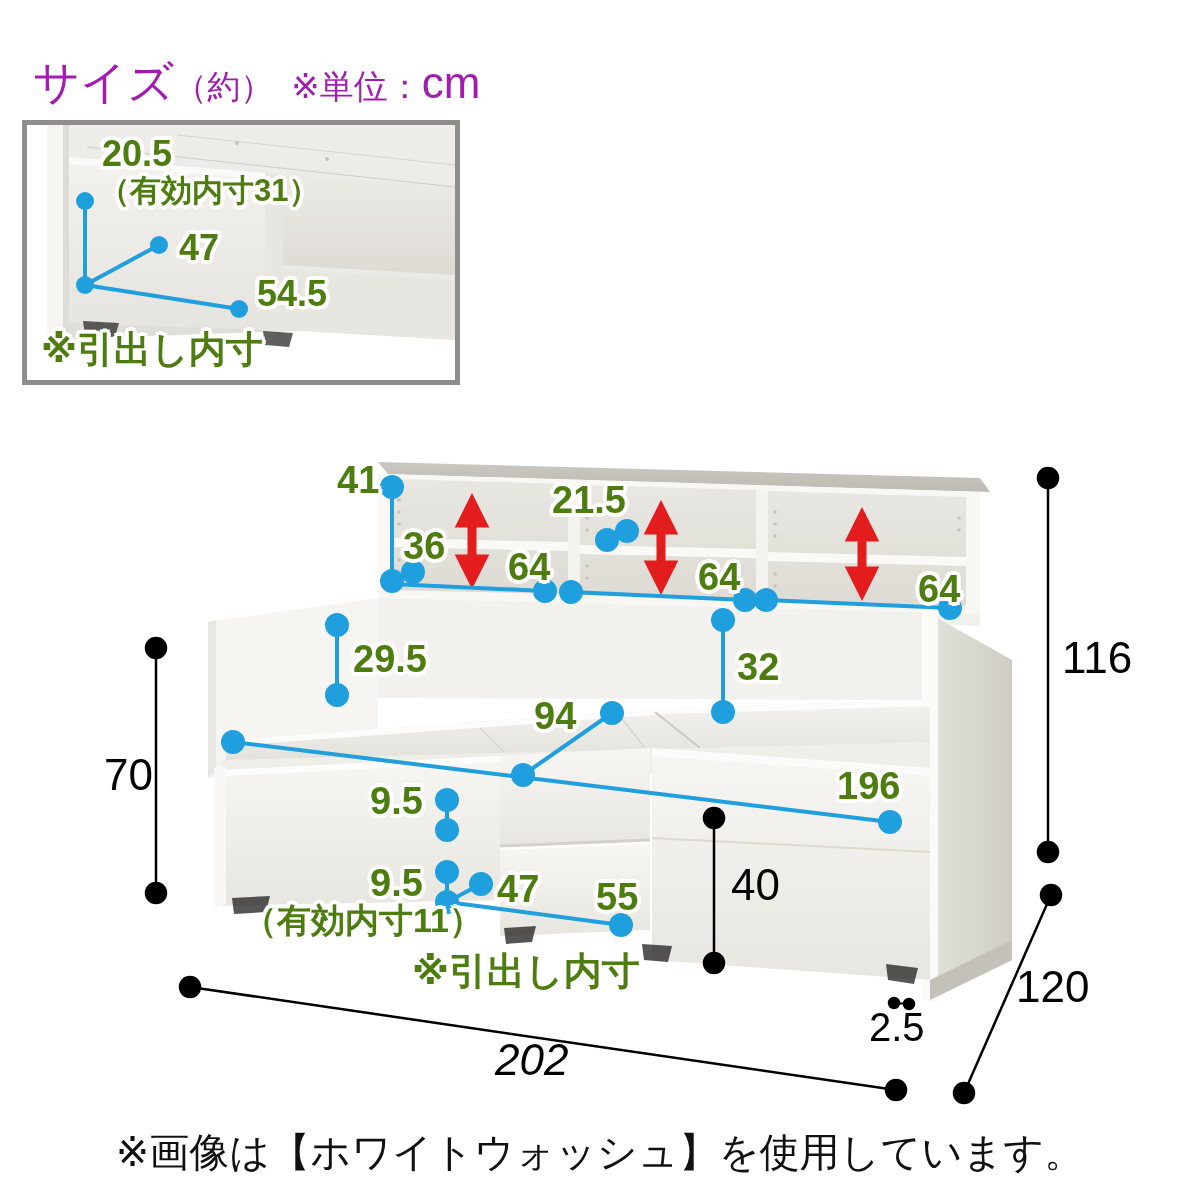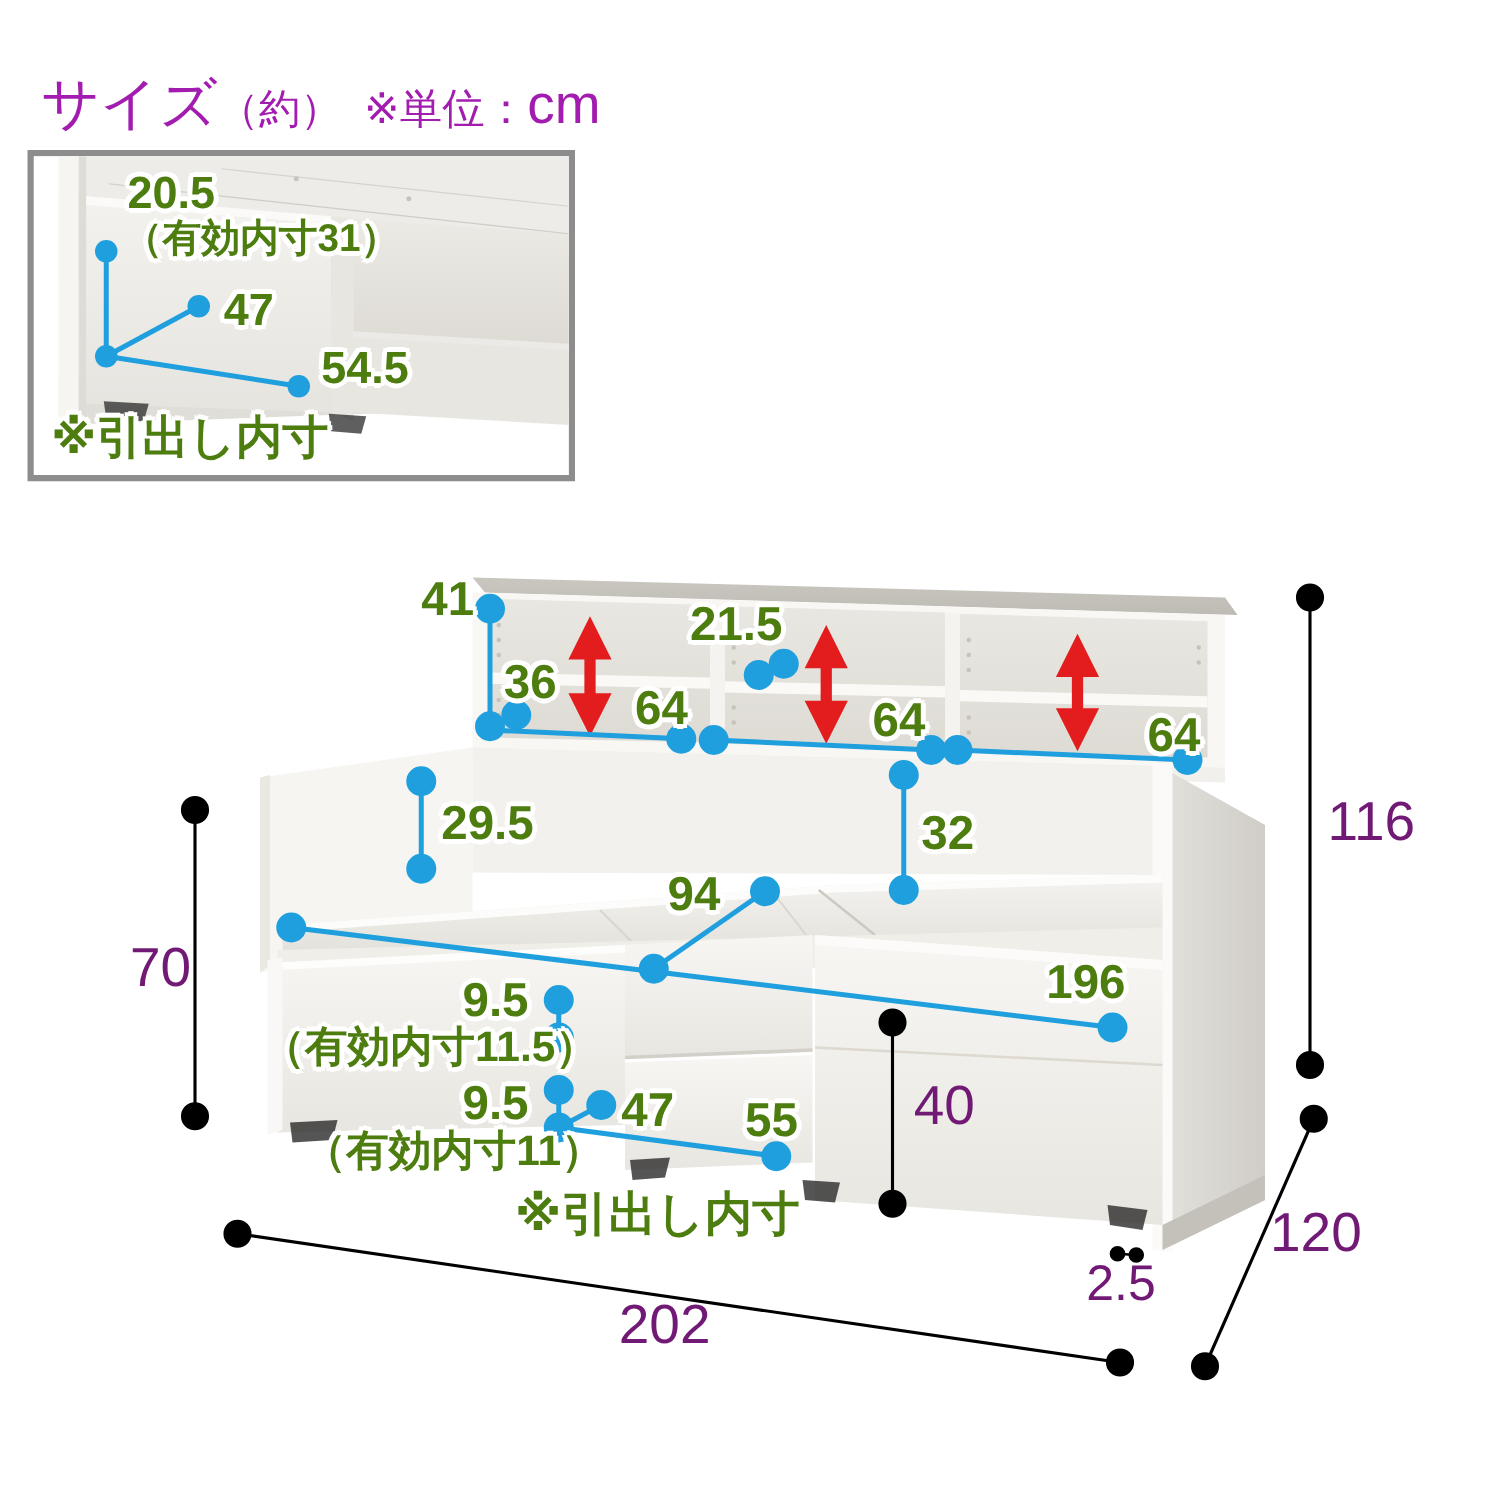--- a/index.html
+++ b/index.html
@@ -24,21 +24,21 @@
   #inset{left:22px;top:120px;width:438px;height:265px;
         border:5px solid #8d8d8d;background:#fdfdfd;box-sizing:border-box;overflow:hidden;}
   #inset .photo{position:absolute;left:0;top:0;width:100%;height:100%;}
   .bltxt{position:absolute;color:#4d7c0f;font-weight:bold;white-space:nowrap;
       text-shadow:
         3px 0 #fff,-3px 0 #fff,0 3px #fff,0 -3px #fff,
         2px 2px #fff,-2px 2px #fff,2px -2px #fff,-2px -2px #fff,
         4px 0 #fff,-4px 0 #fff,0 4px #fff,0 -4px #fff,
         3px 3px #fff,-3px 3px #fff,3px -3px #fff,-3px -3px #fff;}
 
-  .blktxt{position:absolute;color:#701a75;white-space:nowrap;font-weight:normal;}
+  .blktxt{position:absolute;color:#000000;white-space:nowrap;font-weight:normal;}
 
   
   #footer{left:0;top:1125px;width:1200px;text-align:center;font-size:40px;color:#111;}
 
   svg{display:block;overflow:visible;}
 </style>
 </head>
 <body>
 
 <div class="stage">
@@ -288,21 +288,20 @@
   <div class="bltxt" style="left:552px;top:479px;font-size:38px;">21.5</div>
   <div class="bltxt" style="left:698px;top:556px;font-size:38px;">64</div>
   <div class="bltxt" style="left:918px;top:568px;font-size:38px;">64</div>
 
   <div class="bltxt" style="left:353px;top:638px;font-size:38px;">29.5</div>
   <div class="bltxt" style="left:737px;top:646px;font-size:38px;">32</div>
   <div class="bltxt" style="left:534px;top:695px;font-size:38px;">94</div>
   <div class="bltxt" style="left:837px;top:765px;font-size:38px;">196</div>
 
   <div class="bltxt" style="left:370px;top:780px;font-size:38px;">9.5</div>
-  <div class="bltxt" style="left:210px;top:815px;font-size:34px;">（有効内寸11.5）</div>
   <div class="bltxt" style="left:370px;top:862px;font-size:38px;">9.5</div>
   <div class="bltxt" style="left:243px;top:898px;font-size:34px;">（有効内寸11）</div>
   <div class="bltxt" style="left:497px;top:868px;font-size:38px;">47</div>
   <div class="bltxt" style="left:596px;top:876px;font-size:38px;">55</div>
   <div class="bltxt" style="left:412px;top:946px;font-size:38px;">※引出し内寸</div>
 
   <svg class="abs" style="left:0;top:0;" width="1200" height="1200">
     <g stroke="#000" stroke-width="2.5" fill="#000">
 
       <line x1="1048" y1="478" x2="1048" y2="852"></line>
@@ -328,17 +327,18 @@
       <circle cx="894" cy="1003" r="5"></circle>
         <circle cx="909" cy="1004" r="5"></circle>
       <line x1="894" y1="1003" x2="909" y2="1004" stroke-width="2"></line>
     </g>
   </svg>
 
   <div class="blktxt" style="left:1062px;top:633px;font-size:44px;">116</div>
   <div class="blktxt" style="left:1016px;top:962px;font-size:44px;">120</div>
   <div class="blktxt" style="left:104px;top:750px;font-size:44px;">70</div>
   <div class="blktxt" style="left:731px;top:860px;font-size:44px;">40</div>
-  <div class="blktxt" style="left:495px;top:1035px;font-size:44px;">202</div>
+  <div class="blktxt" style="left:495px;top:1035px;font-size:44px;font-style:italic;">202</div>
   <div class="blktxt" style="left:869px;top:1005px;font-size:40px;">2.5</div>
 
+  <div class="abs" id="footer">※画像は【ホワイトウォッシュ】を使用しています。</div>
 
 </div>
 
 </body></html>

